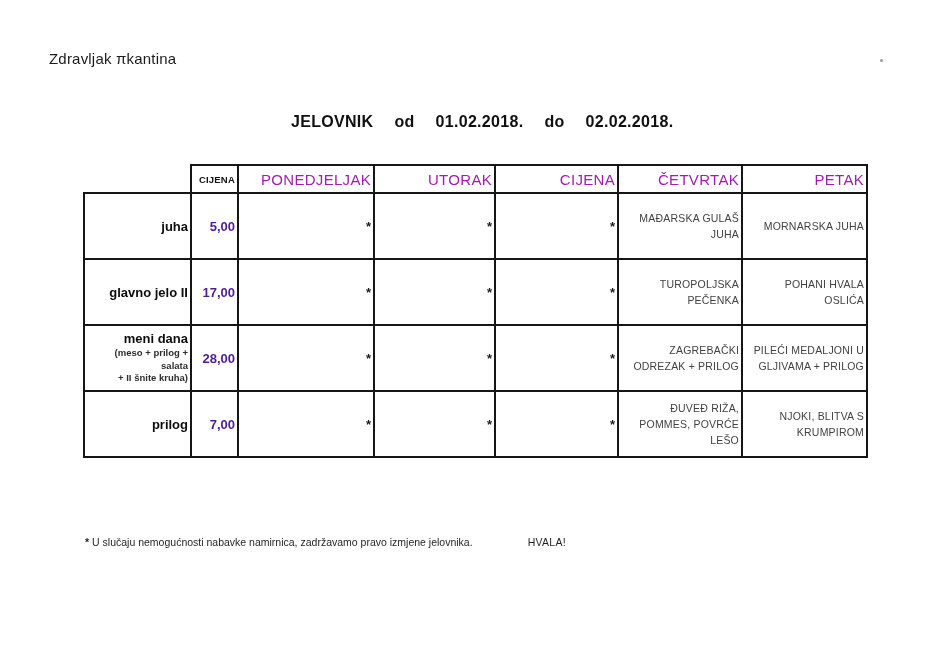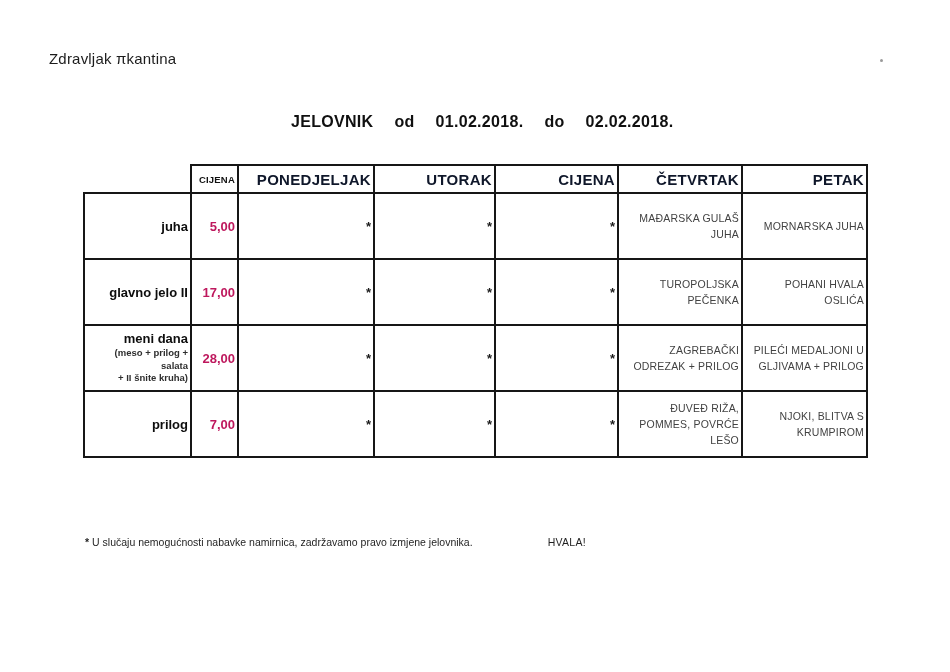--- a/index.html
+++ b/index.html
@@ -52,42 +52,42 @@
   table.menu .corner { border: none; }
   tr.head { height: 28px; }
   tr.body-row { height: 66px; }
   th.cijena-h {
     font-size: 9.5px;
     font-weight: bold;
     letter-spacing: 0.2px;
   }
   th.day-h {
     font-size: 15px;
-    font-weight: bold;
+    font-weight: normal;
     letter-spacing: 0.3px;
-    color: #0f172a;
+    color: #a21caf;
   }
   th.rowlabel { font-weight: bold; }
   .rl-main {
     font-size: 13px;
     font-weight: bold;
     color: #0d0d0d;
   }
   .rl-sub {
     font-size: 9.5px;
     font-weight: bold;
     color: #2e2e2e;
     white-space: pre-line;
     line-height: 1.3;
     margin-top: 1px;
   }
   td.price {
     font-size: 13px;
     font-weight: bold;
-    color: #be185d;
+    color: #4c1d95;
   }
   td.star {
     font-size: 13px;
     font-weight: bold;
     color: #1a1a1a;
   }
   td.meal {
     font-size: 10.5px;
     color: #424242;
     white-space: pre-line;
@@ -96,21 +96,21 @@
   }
   .footnote {
     position: absolute;
     left: 85px; top: 536px;
     display: flex;
     align-items: baseline;
     font-size: 10.5px;
     color: #1f1f1f;
   }
   .footnote .marker { font-weight: bold; margin-right: 3px; }
-  .footnote .thanks { margin-left: 68px; letter-spacing: 0.3px; padding-left: 7px; }
+  .footnote .thanks { margin-left: 48px; letter-spacing: 0.3px; padding-left: 7px; }
 </style>
 </head>
 <body>
 
 <div class="org-line">Zdravljak πkantina</div>
 <div class="stray-dot"></div>
 
 <div class="doc-title">
   <span>JELOVNIK</span>
   <span>od</span>

